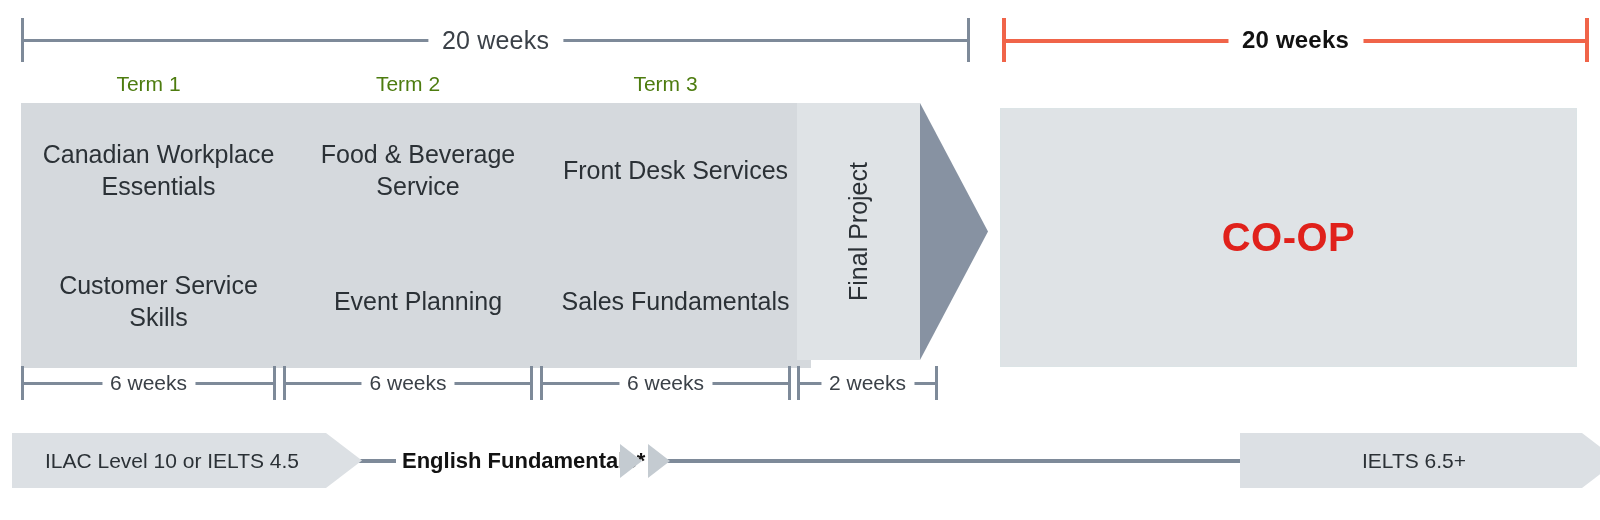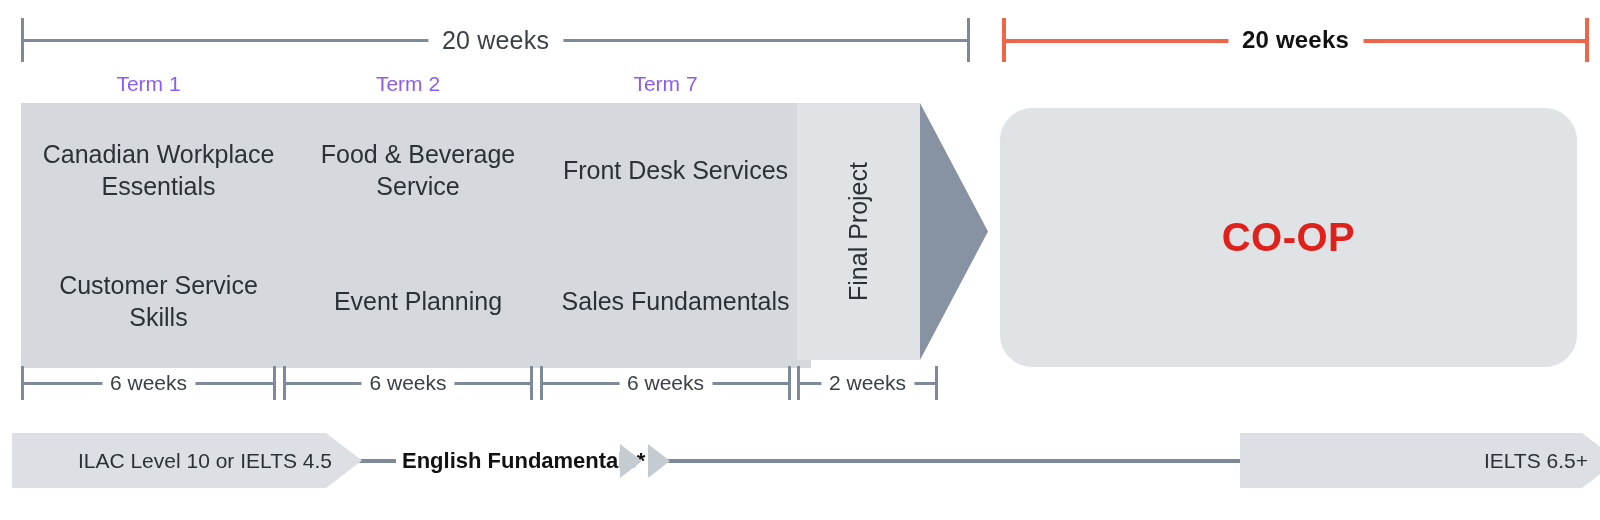--- a/index.html
+++ b/index.html
@@ -66,21 +66,21 @@
     font-size: 21px;
     color: #3b4148;
     white-space: nowrap;
   }
 
   
   .term-label {
     position: absolute;
     text-align: center;
     font-size: 21px;
-    color: #8b5cf6;
+    color: #4d7c0f;
     top: 72px;
     white-space: nowrap;
   }
 
   
   .course {
     position: absolute;
     background: #D5D9DD;
     display: flex; align-items: center; justify-content: center;
     text-align: center;
@@ -117,21 +117,21 @@
     font-size: 40px;
     font-weight: 700;
     color: #E0211B;
     letter-spacing: .5px;
   }
 
   
   .chev {
     position: absolute;
     background: #DCE0E4;
-    display: flex; align-items: center; justify-content: flex-end;
+    display: flex; align-items: center; justify-content: center;
     font-size: 21px;
     color: #2b3136;
     white-space: nowrap;
   }
   .chev.left-flat {
     clip-path: polygon(0 0, calc(100% - 36px) 0, 100% 50%, calc(100% - 36px) 100%, 0 100%);
     padding-right: 30px;
   }
   .chev.right-cap {
     clip-path: polygon(0 0, calc(100% - 36px) 0, 100% 50%, calc(100% - 36px) 100%, 0 100%);
@@ -173,41 +173,41 @@
 
   <div class="bracket red" style="left:1002px; top:18px; width:540px;">
     <div class="cap left"></div>
     <div class="cap right"></div>
     <div class="bar"></div>
     <div class="lbl">20 weeks</div>
   </div>
 
   <div class="term-label" style="left:21px; width:255px;">Term 1</div>
   <div class="term-label" style="left:283px; width:250px;">Term 2</div>
-  <div class="term-label" style="left:540px; width:251px;">Term 7</div>
+  <div class="term-label" style="left:540px; width:251px;">Term 3</div>
 
   <div class="course" style="left:21px; top:103px; width:255px; height:128px;">Canadian Workplace Essentials</div>
   <div class="course" style="left:283px; top:103px; width:250px; height:128px;">Food &amp; Beverage Service</div>
   <div class="course" style="left:21px; top:236px; width:255px; height:124px;">Customer Service Skills</div>
 
   <div class="course" style="left:540px; top:103px; width:251px; height:128px;">Front Desk Services</div>
   <div class="course" style="left:283px; top:236px; width:250px; height:124px;">Event Planning</div>
   <div class="course" style="left:540px; top:236px; width:251px; height:124px;">Sales Fundamentals</div>
 
   <div class="final-box" style="left:797px; top:103px; width:123px; height:257px;">
     <span class="vtext">Final Project</span>
   </div>
 
   <div class="big-arrow" style="left:920px; top:103px; width:68px; height:257px;">
     <svg width="68" height="257" viewBox="0 0 68 257">
       <polygon points="0,0 68,128.5 0,257" fill="#8792A2"></polygon>
     </svg>
   </div>
 
-  <div class="coop-panel" style="left:1000px; top:108px; width:575px; height:257px;border-radius:32px;">
+  <div class="coop-panel" style="left:1000px; top:108px; width:575px; height:257px;">
     <span class="coop-text">CO-OP</span>
   </div>
 
   <div class="wbracket" style="left:21px; top:366px; width:255px;">
     <div class="cap left"></div>
     <div class="cap right"></div>
     <div class="bar"></div>
     <div class="lbl">6 weeks</div>
   </div>
 

